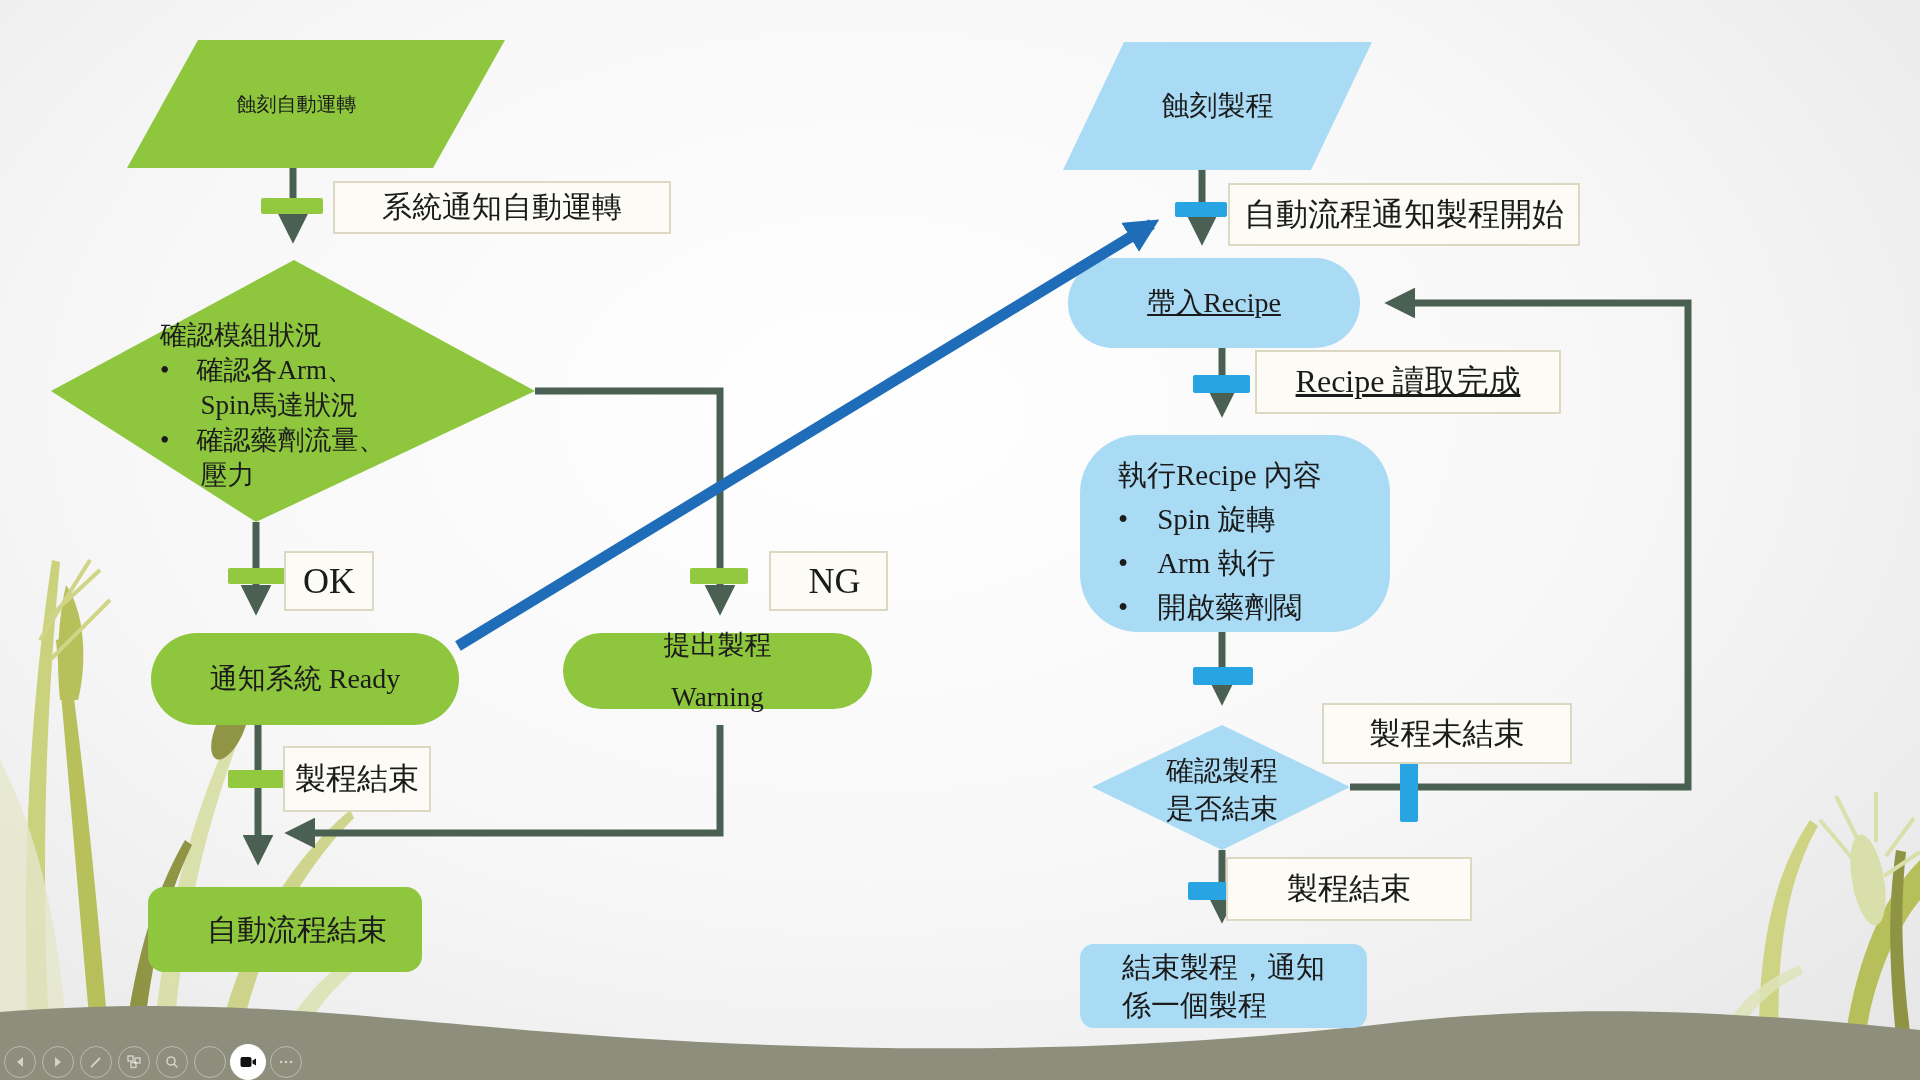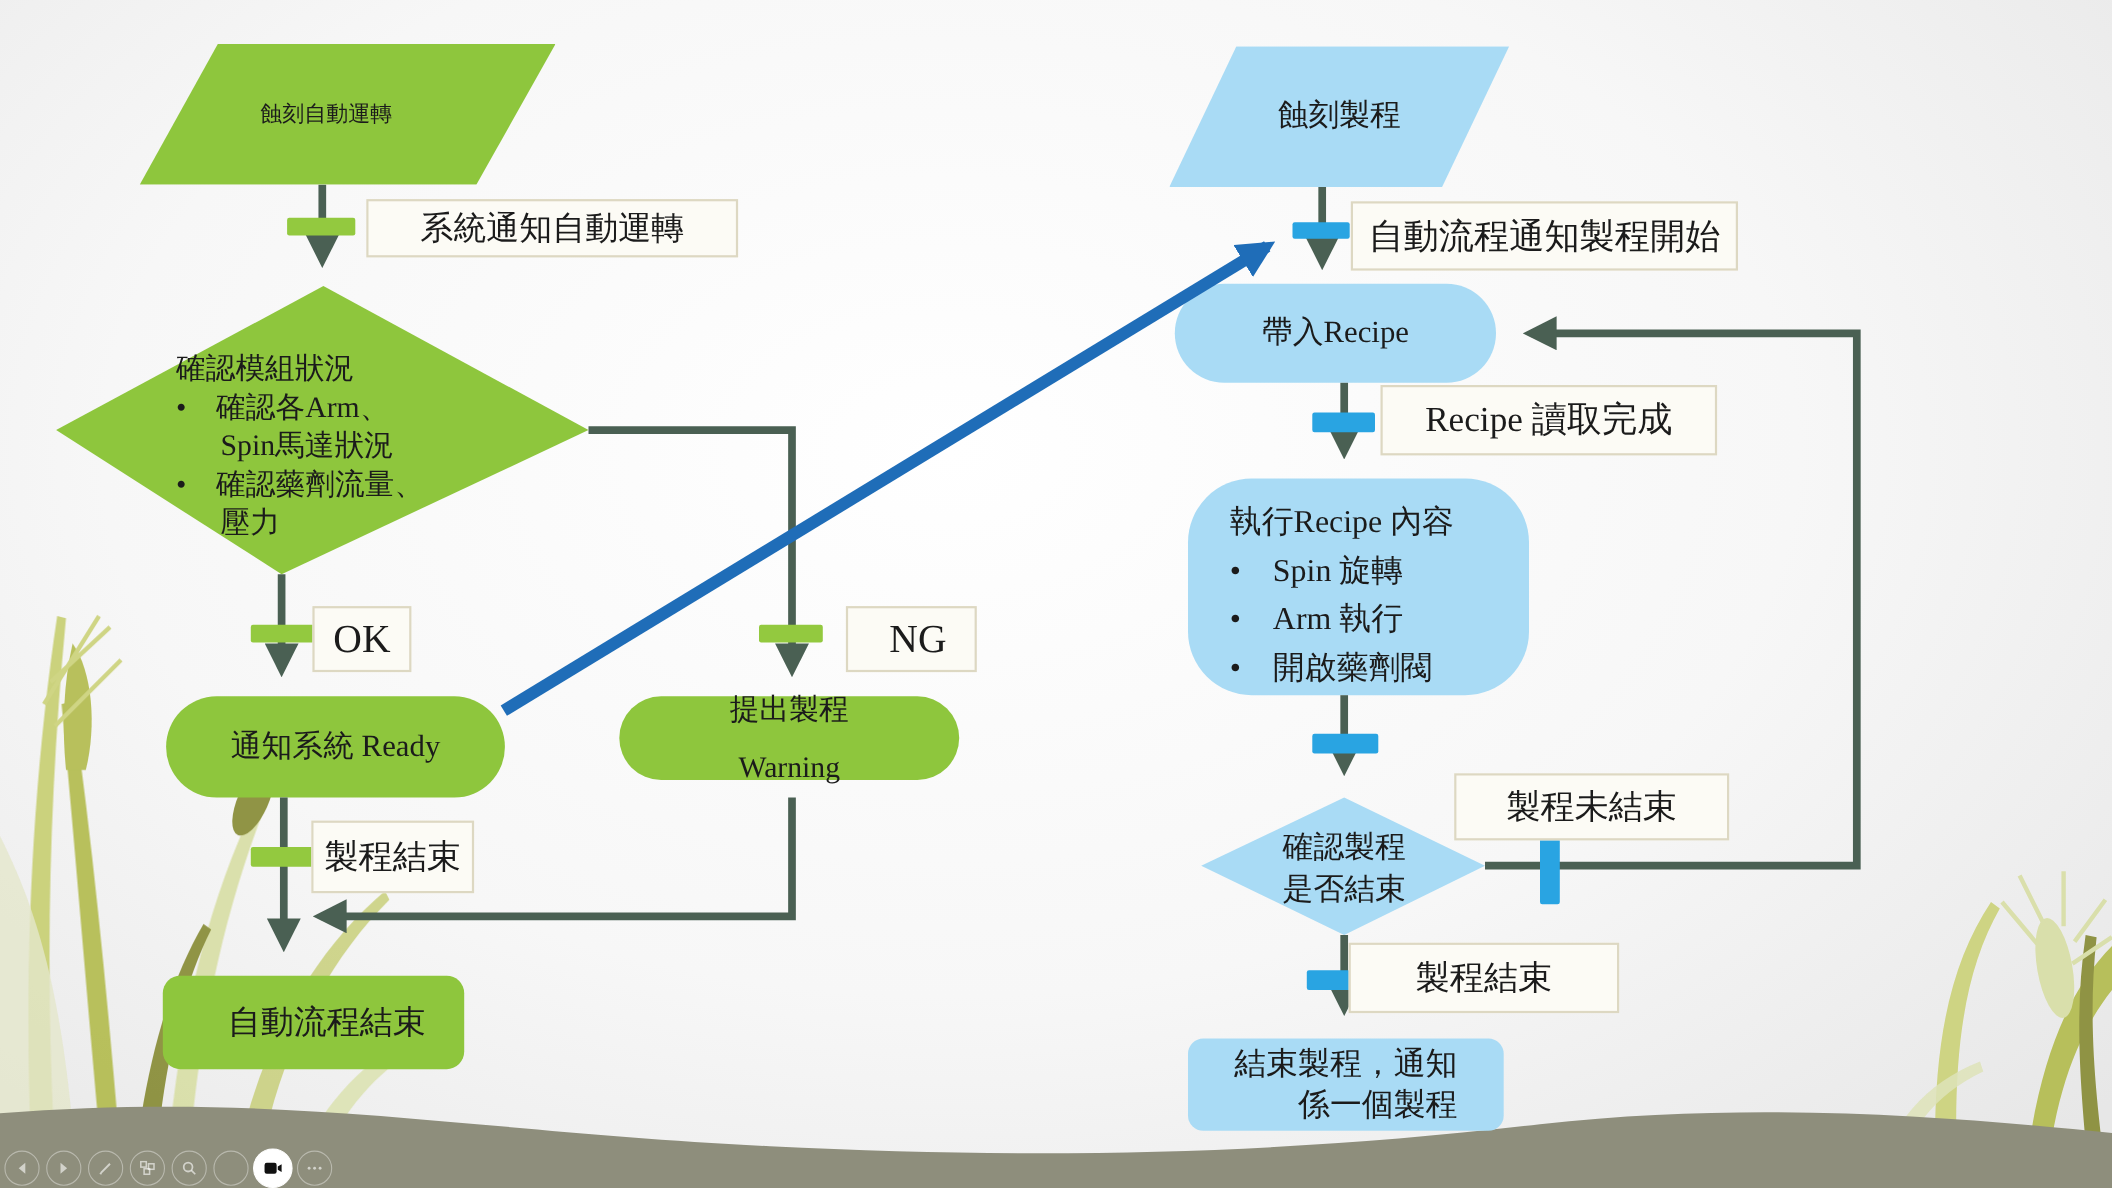--- a/index.html
+++ b/index.html
@@ -87,39 +87,39 @@
 
   <div class="shape" style="left:148px;top:887px;width:250px;height:85px;background:var(--green);border-radius:16px;font-size:30px;padding-left:24px;">
     <span>自動流程結束</span>
   </div>
 
   <div class="shape" style="left:1063px;top:42px;width:309px;height:128px;background:var(--lblue);
               clip-path:polygon(61px 0,309px 0,248px 128px,0 128px);font-size:28px;">
     <span>蝕刻製程</span>
   </div>
 
-  <div class="shape bpill" style="left:1068px;top:258px;width:292px;height:90px;font-size:28px;">
+  <div class="shape bpill" style="left:1068px;top:258px;width:292px;height:90px;font-size:28px;text-decoration:underline;">
     <span>帶入Recipe</span>
   </div>
 
   <div class="shape" style="left:1122px;top:750px;width:200px;height:80px;font-size:28px;line-height:38px;">
     <span class="lines ctr" style="text-align:center;">確認製程
 是否結束</span>
   </div>
 
   <div class="shape" style="left:1080px;top:435px;width:310px;height:197px;background:var(--lblue);border-radius:58px;
               justify-content:flex-start;align-items:flex-start;font-size:29px;line-height:44px;padding:0;">
     <span class="lines" style="margin:18px 0 0 38px;">執行Recipe 內容
 •    Spin 旋轉
 •    Arm 執行
 •    開啟藥劑閥</span>
   </div>
 
   <div class="shape" style="left:1080px;top:944px;width:287px;height:84px;background:var(--lblue);border-radius:14px;font-size:29px;line-height:38px;">
-    <span class="lines ctr" style="text-align:right;">結束製程，通知
+    <span class="lines ctr" style="text-align:left;">結束製程，通知
 係一個製程</span>
   </div>
 
   <svg class="layer" viewBox="0 0 1920 1080">
     <defs>
       <marker id="ahd" viewBox="0 0 10 10" refX="7.5" refY="5" markerWidth="4.4" markerHeight="4.4" orient="auto">
         <path d="M0 0 L10 5 L0 10 Z" fill="#4a6053"></path>
       </marker>
       <marker id="ahb" viewBox="0 0 10 10" refX="7.5" refY="5" markerWidth="3.1" markerHeight="3.1" orient="auto">
         <path d="M0 0 L10 5 L0 10 Z" fill="#1f6db8"></path>
@@ -160,21 +160,21 @@
   </div>
   <div class="lbl" style="left:769px;top:551px;width:103px;height:56px;font-size:36px;padding-left:12px;">
     <span>NG</span>
   </div>
   <div class="lbl" style="left:283px;top:746px;width:144px;height:62px;font-size:31px;">
     <span>製程結束</span>
   </div>
   <div class="lbl" style="left:1228px;top:183px;width:348px;height:59px;font-size:32px;">
     <span>自動流程通知製程開始</span>
   </div>
-  <div class="lbl" style="left:1255px;top:350px;width:302px;height:60px;font-size:32px;">
+  <div class="lbl" style="left:1255px;top:350px;width:302px;height:60px;font-size:32px;text-decoration:underline;">
     <span>Recipe 讀取完成</span>
   </div>
   <div class="lbl" style="left:1322px;top:703px;width:246px;height:57px;font-size:31px;">
     <span>製程未結束</span>
   </div>
   <div class="lbl" style="left:1226px;top:857px;width:242px;height:60px;font-size:31px;">
     <span>製程結束</span>
   </div>
 
   <div style="position:absolute;left:0;top:1044px;width:320px;height:36px;">

